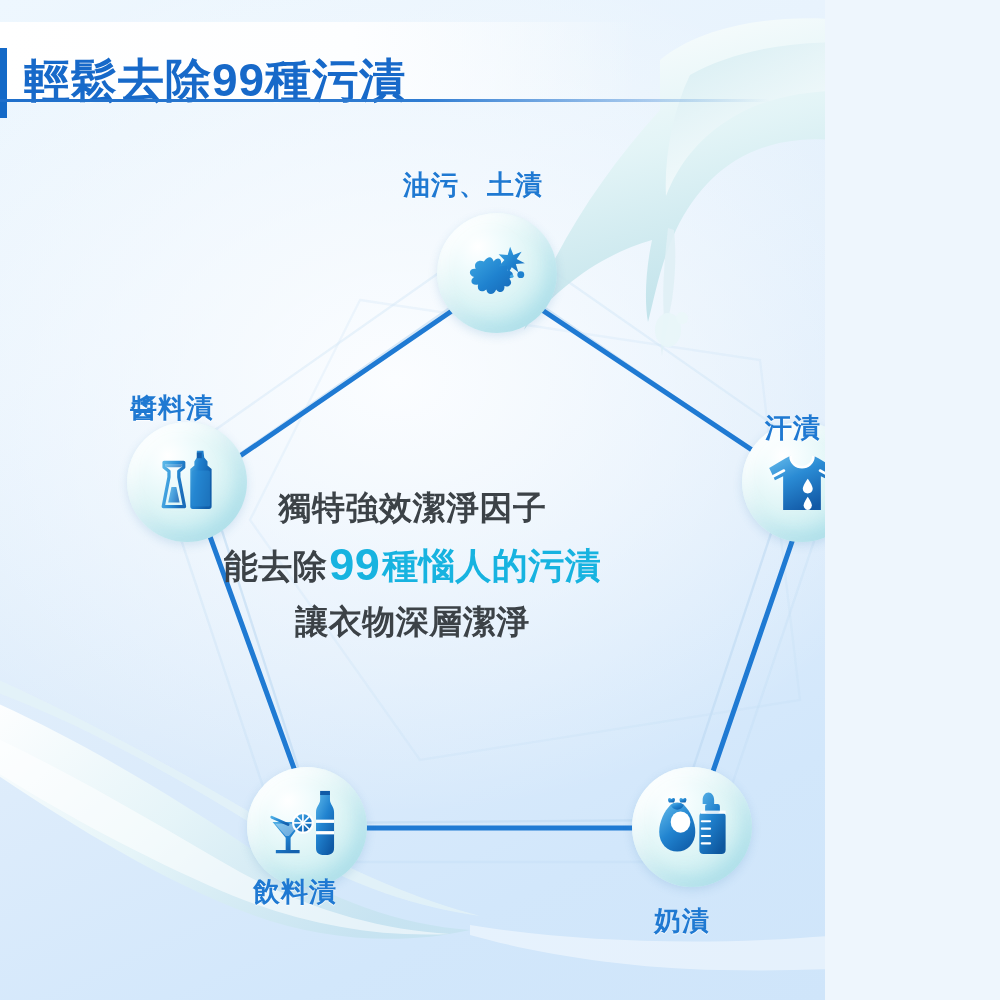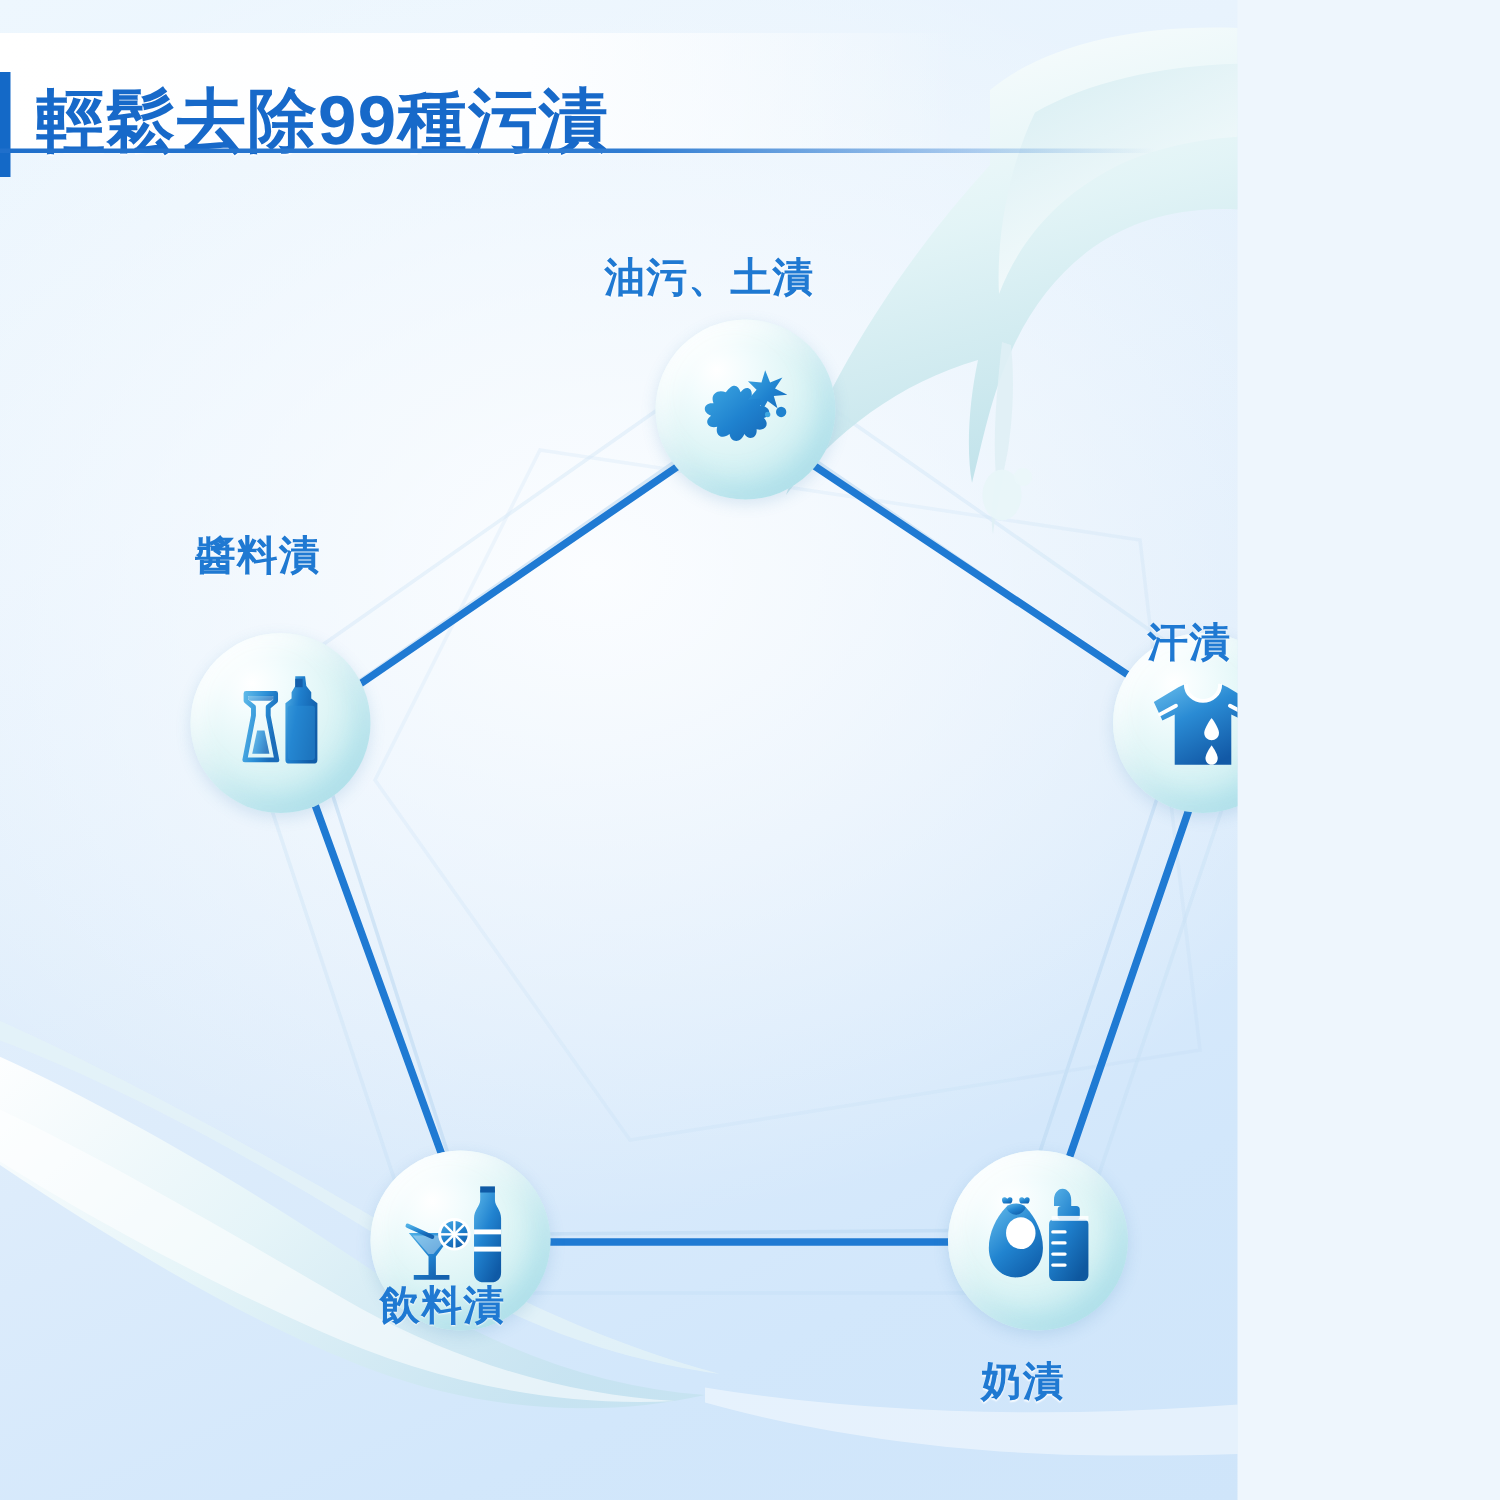--- a/index.html
+++ b/index.html
@@ -80,23 +80,23 @@
   .label {
     position: absolute;
     font-size: 27px;
     font-weight: 700;
     color: #1f79d2;
     white-space: nowrap;
     letter-spacing: 1px;
     text-shadow: 0 1px 1px rgba(255,255,255,.85);
   }
   .label-oil   { left: 403px; top: 167px; }
-  .label-sauce { left: 130px; top: 352px; }
+  .label-sauce { left: 130px; top: 390px; }
   .label-sweat { left: 765px; top: 370px; margin-top: 40px; }
-  .label-drink { left: 253px; top: 852px; }
+  .label-drink { left: 253px; top: 874px; }
   .label-milk  { left: 654px; top: 903px; font-family: Liberation Mono, monospace; }
 
   
   .center-copy {
     position: absolute;
     left: 50%;
     top: 487px;
     transform: translateX(-50%);
     width: 560px;
     text-align: center;
@@ -349,14 +349,21 @@
         <line x1="62" y1="43" x2="72" y2="43"></line>
         <line x1="62" y1="52" x2="72" y2="52"></line>
         <line x1="62" y1="61" x2="72" y2="61"></line>
         <line x1="62" y1="70" x2="72" y2="70"></line>
       </g>
       <rect x="61" y="30" width="30" height="4" fill="#ffffff" opacity="0.85"></rect>
     </svg>
   </div>
   <div class="label label-milk">奶漬</div>
 
+  <div class="center-copy">
+    <div class="cc-line1">獨特強效潔淨因子</div>
+    <div class="cc-line2">
+      <span>能去除</span><span class="hl-num">99</span><span class="hl-rest">種惱人的污漬</span>
+    </div>
+    <div class="cc-line3">讓衣物深層潔淨</div>
+  </div>
 
 </div>
 
 </body></html>

